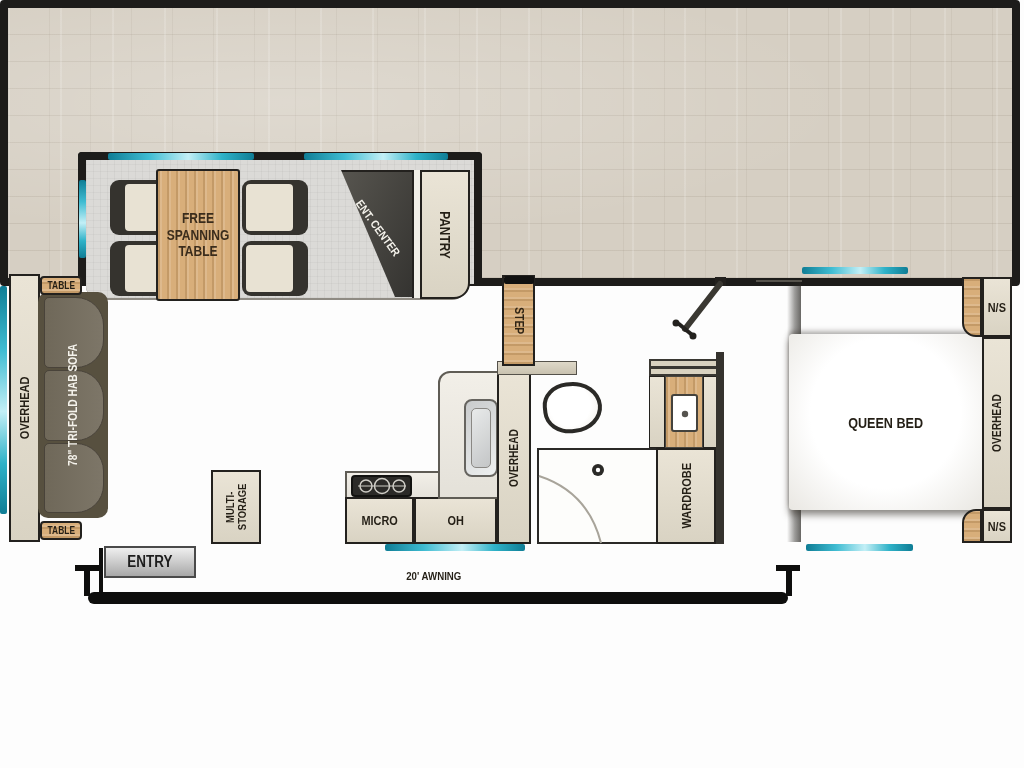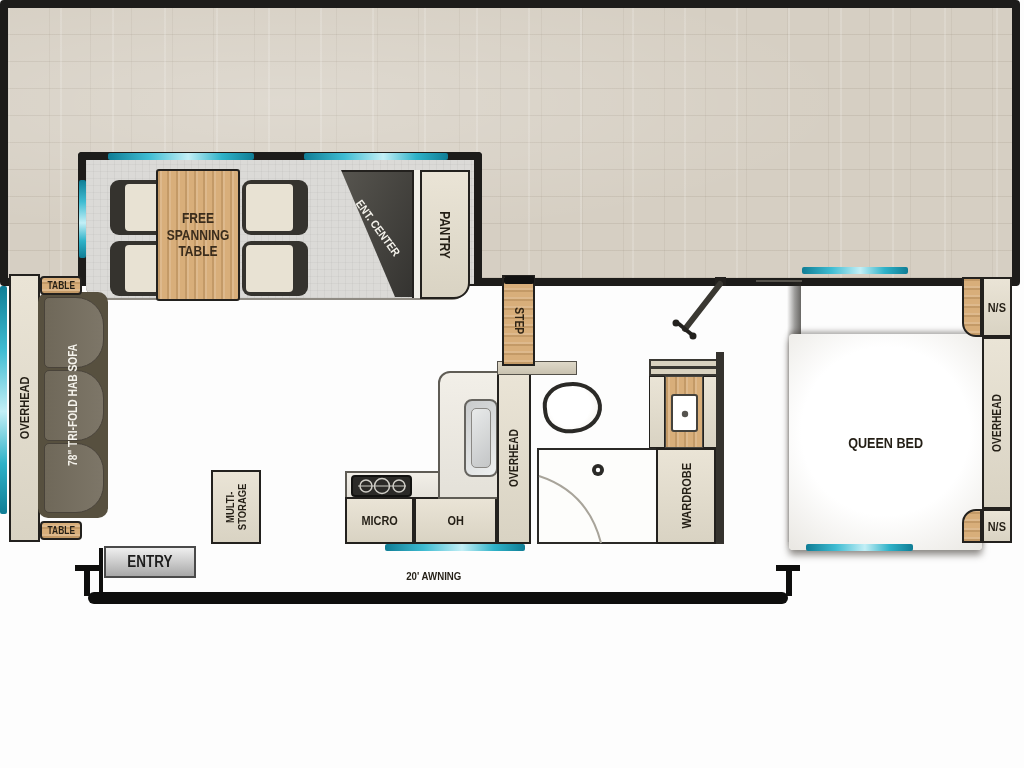--- a/index.html
+++ b/index.html
@@ -146,21 +146,21 @@
 
   <div class="abs cab center" style="left:656px;top:448px;width:60px;height:96px;">
     <div class="lbl vup" style="font-size:13px;">WARDROBE</div>
   </div>
 
   <div class="abs" style="left:716px;top:352px;width:8px;height:192px;background:#35332e;"></div>
 
   <div class="abs" style="left:756px;top:280px;width:46px;height:2px;background:#56534c;"></div>
   <div class="abs" style="left:787px;top:282px;width:14px;height:260px;background:linear-gradient(90deg,rgba(40,38,34,0) 0%,rgba(40,38,34,.45) 55%,rgba(40,38,34,.7) 100%);"></div>
 
-  <div class="abs center" style="left:789px;top:334px;width:193px;height:216px;background:radial-gradient(circle at 50% 45%,#ffffff 55%,#e9e7e2);
+  <div class="abs center" style="left:789px;top:334px;width:193px;height:176px;background:radial-gradient(circle at 50% 45%,#ffffff 55%,#e9e7e2);
               border-radius:4px;box-shadow:0 5px 7px rgba(55,50,42,.55), 0 -3px 5px rgba(55,50,42,.35);">
     <span class="lbl cond" style="font-size:15px;">QUEEN BED</span>
   </div>
 
   <div class="abs wood-h" style="left:962px;top:277px;width:20px;height:60px;border:2px solid #23211e;border-radius:0 0 0 14px;"></div>
   <div class="abs cab center" style="left:982px;top:277px;width:30px;height:60px;">
     <span class="lbl cond" style="font-size:13px;">N/S</span>
   </div>
 
   <div class="abs cab center" style="left:982px;top:337px;width:30px;height:172px;">

